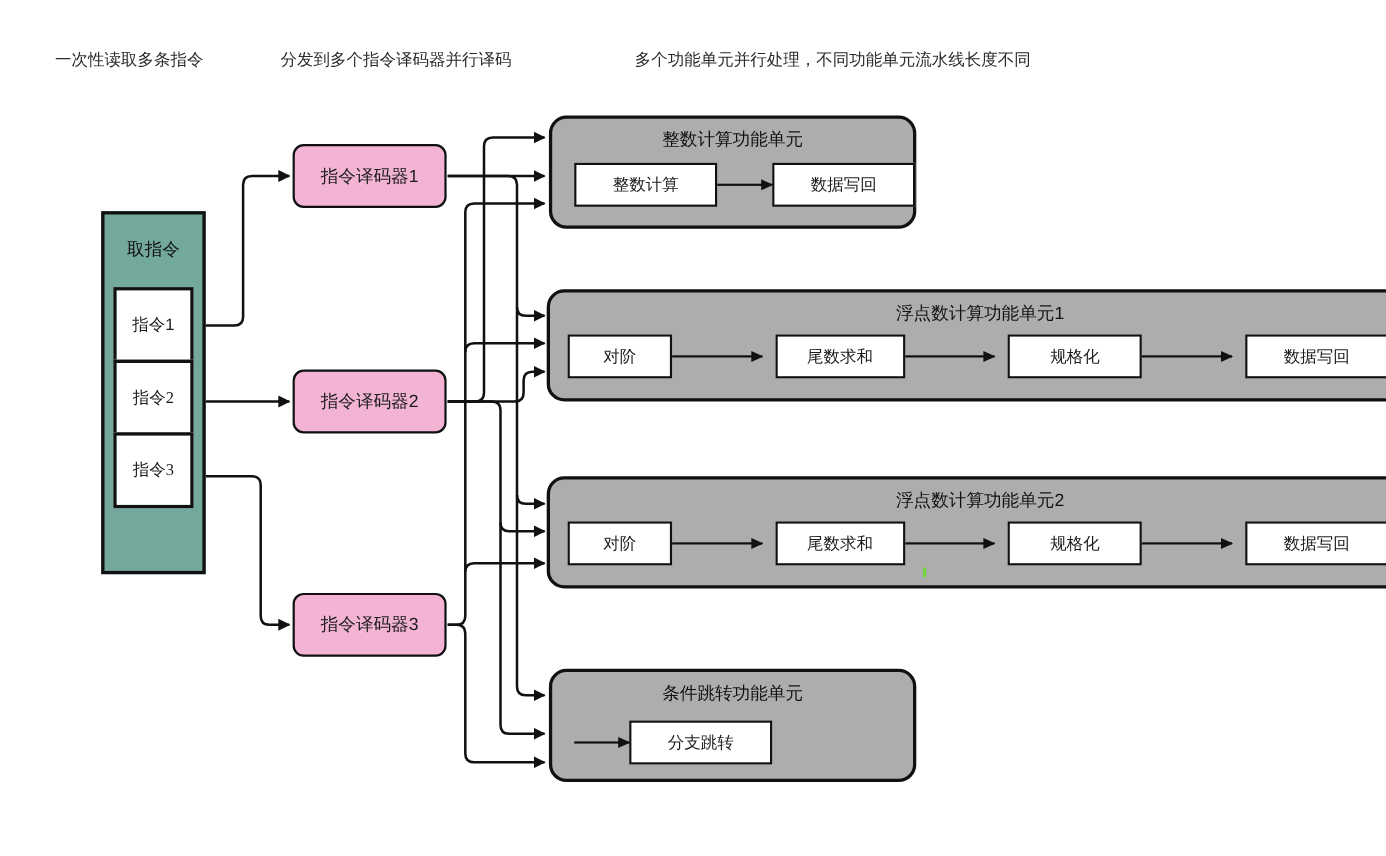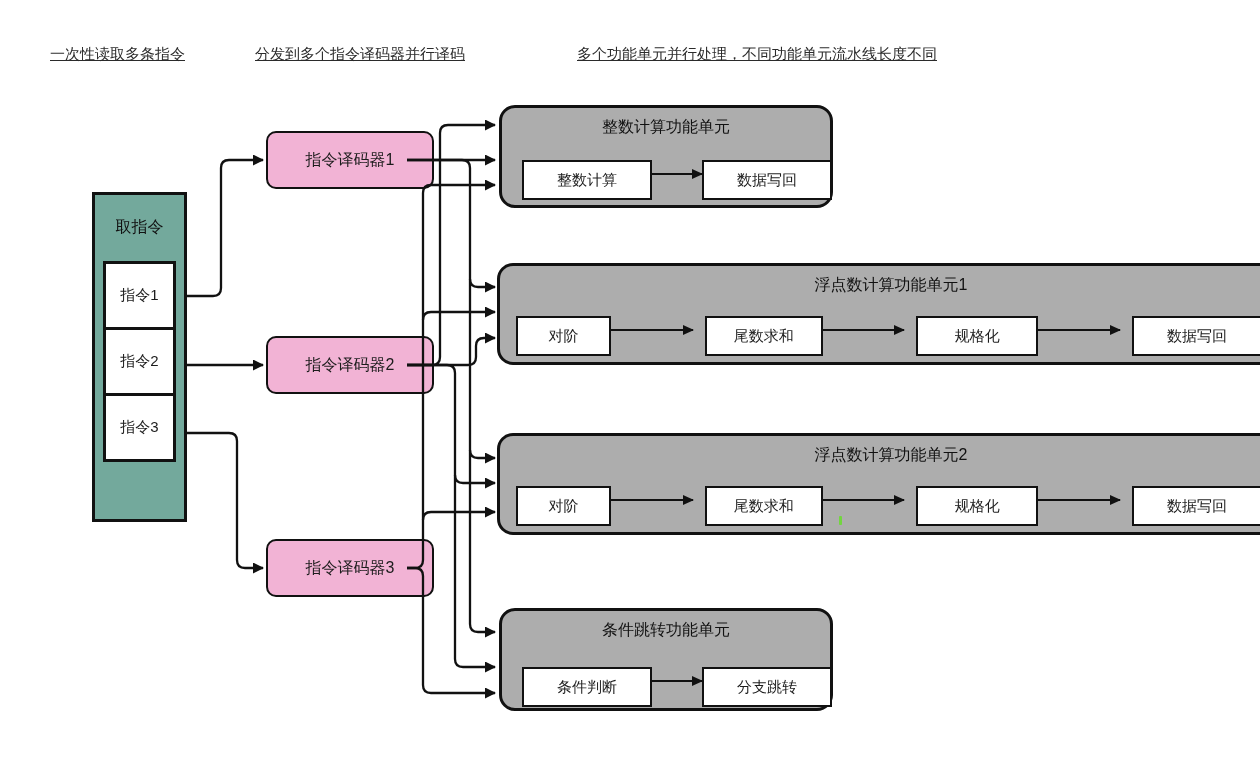--- a/index.html
+++ b/index.html
@@ -20,21 +20,20 @@
     height: 778px;
     background: #ffffff;
     overflow: hidden;
   }
   .annotation {
     position: absolute;
     top: 45px;
     font-size: 15px;
     color: #2b2b2b;
     white-space: nowrap;
-    text-decoration: underline;
   }
   
   .fetch-box {
     position: absolute;
     left: 92px; top: 192px;
     width: 95px; height: 330px;
     background: var(--fetch_fill);
     border: 3px solid var(--line);
   }
   .fetch-title {
@@ -48,26 +47,26 @@
     left: 8px; top: 66px;
     width: 73px;
   }
   .instr {
     width: 73px; height: 69px;
     background: var(--stage_fill);
     border: 3px solid var(--line);
     display: flex; align-items: center; justify-content: center;
     font-size: 15px;
   }
-  .instr + .instr { margin-top: -3px; }
+  .instr + .instr { margin-top: -3px; font-family: Liberation Serif, serif; }
   
   .decoder {
     position: absolute;
     left: 266px;
-    width: 168px; height: 58px;
+    width: 140px; height: 58px;
     background: var(--decoder_fill);
     border: 2.5px solid var(--line);
     border-radius: 10px;
     display: flex; align-items: center; justify-content: center;
     font-size: 16px;
   }
   
   .unit {
     position: absolute;
     background: var(--unit_fill);
@@ -84,21 +83,20 @@
     display: flex;
     align-items: center;
   }
   .stage {
     height: 40px;
     background: var(--stage_fill);
     border: 2.5px solid var(--line);
     display: flex; align-items: center; justify-content: center;
     font-size: 15px;
     flex: 0 0 auto;
-    margin-top: 12px;
   }
   .conn {
     position: relative;
     height: 2.5px;
     background: var(--line);
     flex: 0 0 50px;
   }
   .conn.flex { flex: 1 1 auto; margin-right: 12px; }
   .conn::after {
     content: "";
@@ -184,21 +182,20 @@
       <div class="conn flex"></div>
       <div class="stage w3">规格化</div>
       <div class="conn flex"></div>
       <div class="stage w4">数据写回</div>
     </div>
   </div>
 
   <div class="unit u-small" style="left:499px; top:608px">
     <div class="unit-title">条件跳转功能单元</div>
     <div class="stage-row" style="margin-top:14px">
-      <div class="stage">条件判断</div>
       <div class="conn"></div>
       <div class="stage">分支跳转</div>
     </div>
   </div>
 
   <div class="green-artifact"></div>
 
   <svg id="wires" width="1260" height="778" viewBox="0 0 1260 778">
     <defs>
       <marker id="ah" markerUnits="userSpaceOnUse" markerWidth="11" markerHeight="11" refX="10" refY="5.5" orient="auto">

